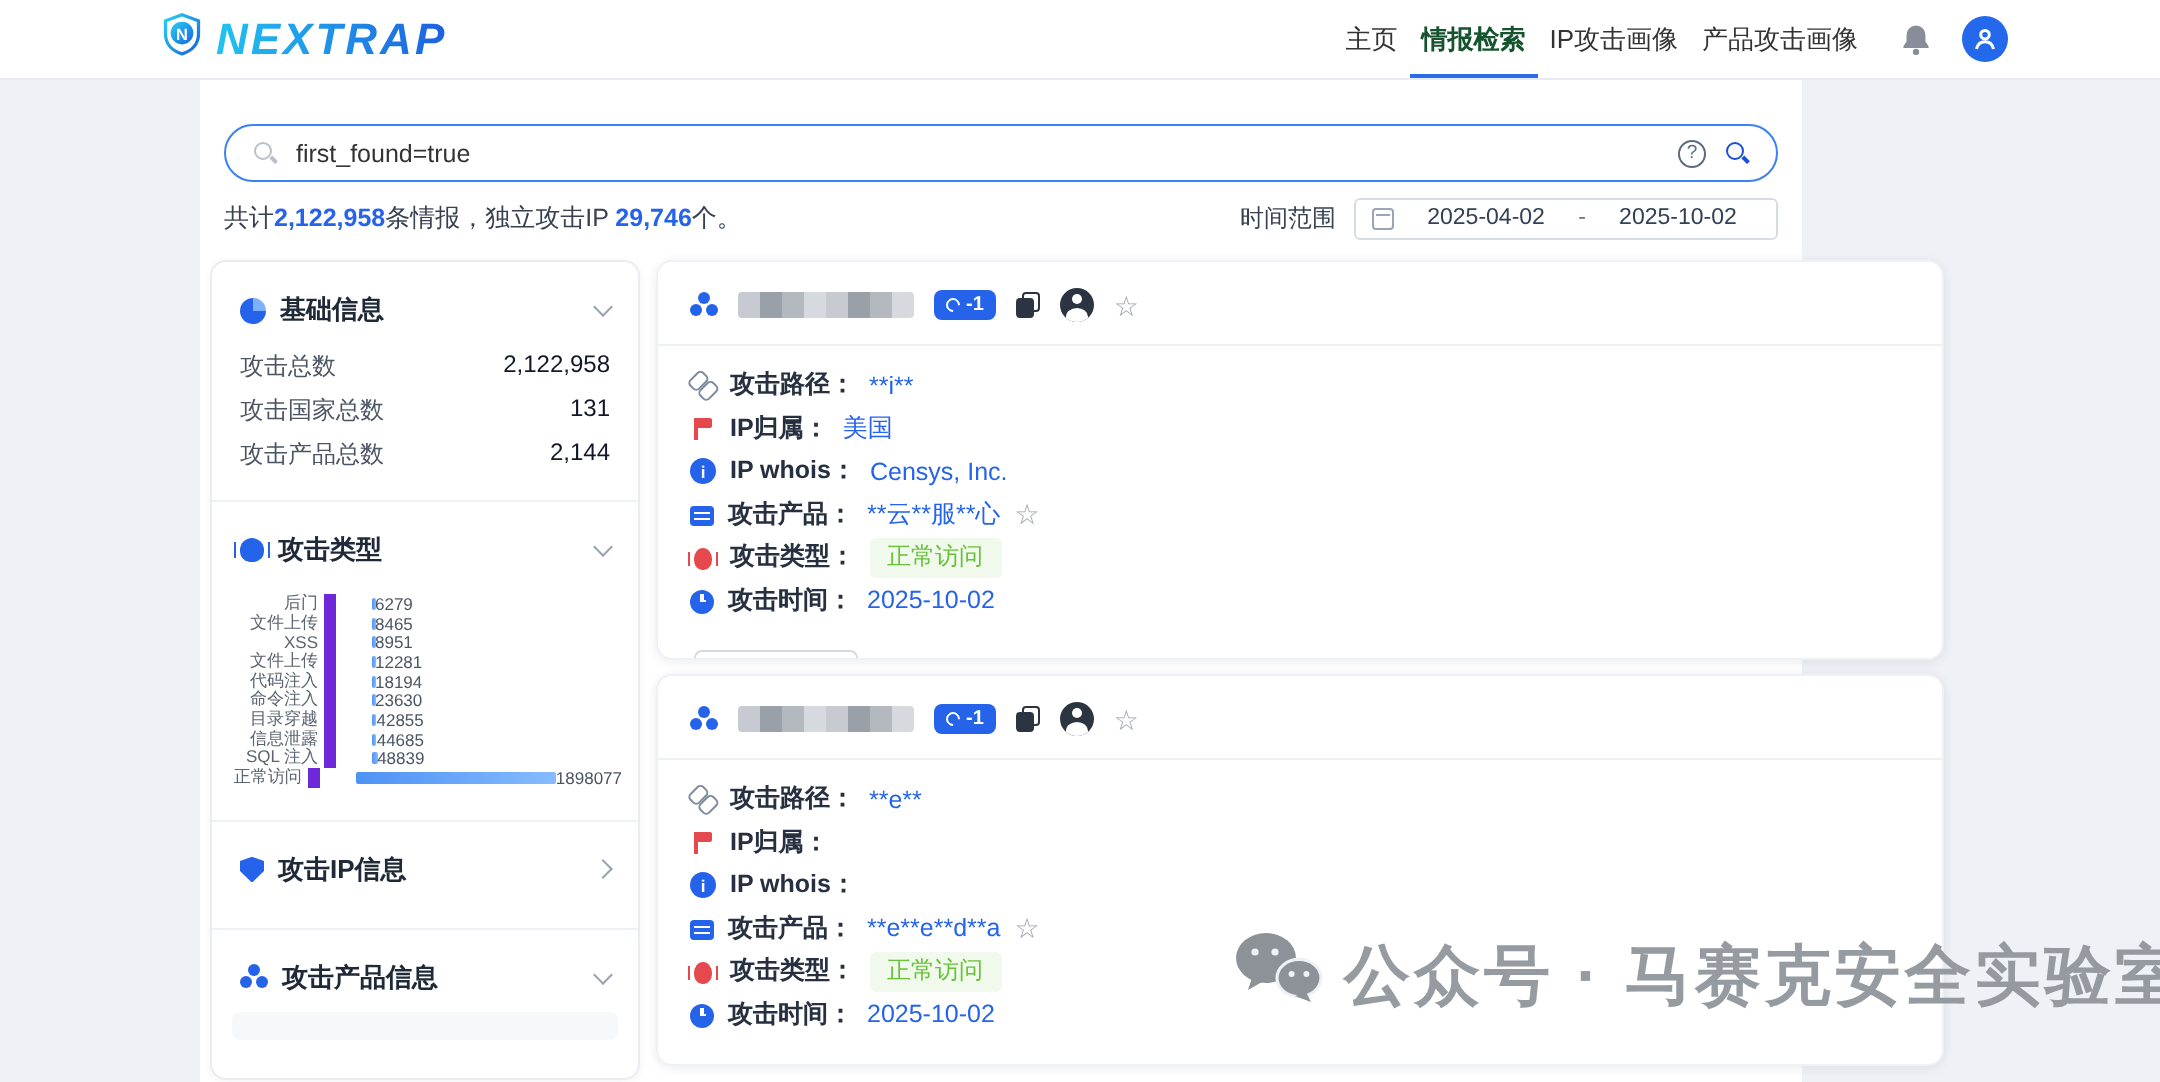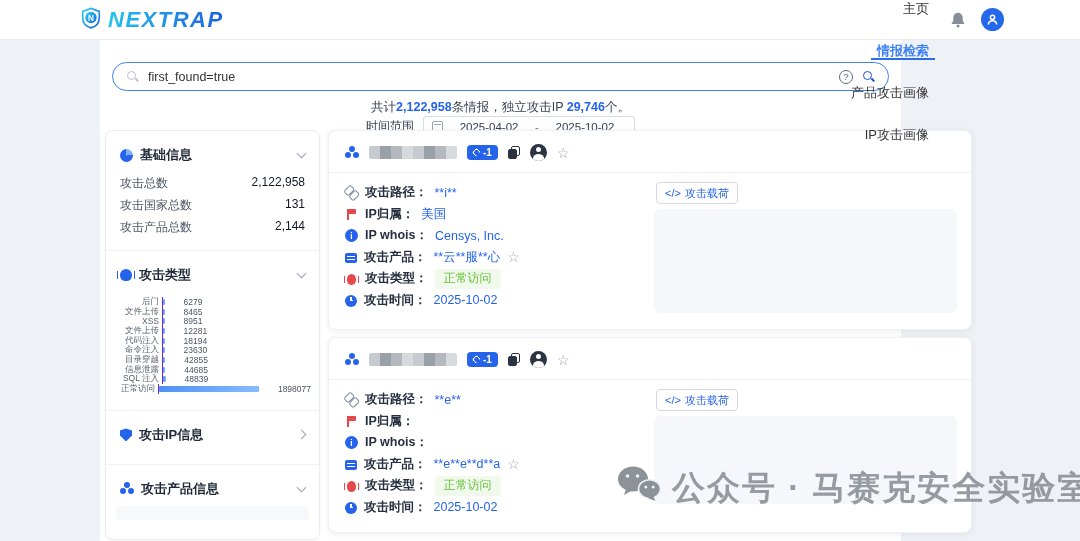--- a/index.html
+++ b/index.html
@@ -7,41 +7,41 @@
   .stage { position:relative; width:1080px; height:541px; overflow:hidden; background:#eef1f5; }
 
   
   .navbar { position:absolute; top:0; left:0; right:0; height:40px; background:#fff;
             border-bottom:1px solid #e7eaf0; display:flex; align-items:center;
             padding:0 76px 0 80px; z-index:5; }
   .logo { display:flex; align-items:center; gap:6px; margin-right:auto; }
   .logo-text { font-size:22px; font-weight:800; font-style:italic; letter-spacing:1.5px;
                background:linear-gradient(90deg,#22c3f0,#1d5fe0);
                -webkit-background-clip:text; background-clip:text; color:transparent; }
-  .nav { display:flex; gap:24px; height:100%; align-items:flex-end; margin-right:20px;flex-direction:column; }
+  .nav { display:flex; gap:12px; height:100%; align-items:flex-start; margin-right:20px; }
   .nav-item { font-size:13px; color:#333; position:relative; height:100%;
               display:flex; align-items:center; cursor:pointer; white-space:nowrap; }
-  .nav-item.active { color:#3b82f6; font-weight:700;margin-left:22px; }
+  .nav-item.active { color:#14532d; font-weight:700; }
   .nav-item.active::after { content:""; position:absolute; left:-6px; right:-6px; bottom:0;
               height:2px; background:#2b6de8; }
   .bell { width:18px; height:18px; margin-right:14px; }
   .avatar { width:23px; height:23px; border-radius:50%; background:#2468eb;
             display:flex; align-items:center; justify-content:center; }
 
   
   .panel { position:absolute; left:100px; top:40px; width:801px; height:501px; background:#fff; }
 
   .searchbar { position:absolute; left:12px; right:12px; top:22px; height:29px;
                border:1px solid #3c82f2; border-radius:15px; display:flex; align-items:center;
                padding:0 13px; gap:9px; background:#fff; }
   .query { font-size:12.5px; color:#333; flex:1; }
 
   .statsrow { position:absolute; left:12px; right:12px; top:59px; height:20px;
               display:flex; align-items:center; justify-content:space-between;
-              font-size:12.5px; color:#374151;flex-direction:column; }
+              font-size:12.5px; color:#374151; }
   .summary b { color:#2563eb; }
   .timerange { display:flex; align-items:center; gap:9px; font-size:12px; color:#374151; }
   .datebox { width:212px; height:21px; border:1px solid #d8dce3; border-radius:3px;
              display:flex; align-items:center; padding:0 8px; gap:5px;
              font-size:11.5px; color:#334155; background:#fff; }
   .datebox .d { flex:1; text-align:center; }
   .datebox .sep { color:#64748b; }
 
   
   .sidebar { position:absolute; left:5px; top:90px; width:215px; background:#fff;
@@ -53,43 +53,43 @@
   .chev { width:7px; height:7px; border-right:1.5px solid #9aa3af; border-bottom:1.5px solid #9aa3af; }
   .chev-down { transform:rotate(45deg); margin-top:-3px; }
   .chev-right { transform:rotate(-45deg); }
   .kv { display:flex; justify-content:space-between; padding:2.5px 14px; font-size:12px; color:#4b5563; }
   .kv .v { color:#111827; }
   .divider { height:1px; background:#eef1f5; margin-top:12px; }
 
   .chart { padding:5px 8px 4px 4px; }
   .crow { display:flex; align-items:center; height:9.7px; font-size:8.5px; color:#5a6472; }
   .clabel { width:52px; text-align:right; padding-right:3px; white-space:nowrap; }
-  .cbarwrap { flex:1; display:flex; align-items:center; border-left:1px solid #6d28d9;
-              height:100%; padding-left:0; gap:19px; }
+  .cbarwrap { flex:1; display:flex; align-items:center; border-left:6px solid #6d28d9;
+              height:100%; padding-left:18px; gap:0; }
   .cbar { height:6px; background:linear-gradient(90deg,#4e92f5,#86bbff); border-radius:1px; flex:none; }
   .cval { font-size:8.5px; color:#4b5563; white-space:nowrap; }
 
   .ptotal { padding:4px 14px 8px; font-size:12px; color:#374151; }
   .prow { display:flex; justify-content:space-between; align-items:center; background:#f6f8fa;
           border-radius:4px; margin:0 10px 9px; padding:7px 9px; font-size:12px; color:#374151; cursor:pointer; }
 
   
   .results { position:absolute; left:228px; top:90px; width:644px; }
   .card { background:#fff; border:1px solid #eef1f5; border-radius:8px;
           box-shadow:0 1px 6px rgba(15,23,42,.08); margin-bottom:7px; overflow:hidden; }
   .card-1 { height:200px; } .card-2 { height:196px; }
   .card-h { display:flex; align-items:center; gap:10px; padding:13px 16px 11px; }
   .blur { width:88px; height:13px; border-radius:2px;
           background:repeating-linear-gradient(90deg,#c7cbd1 0 11px,#9aa0a8 11px 22px,#b4b9c0 22px 33px,#d6d9de 33px 44px); }
   .badge { background:#2563eb; color:#fff; font-size:10px; font-weight:700; border-radius:4px;
            padding:2px 6px; display:flex; align-items:center; gap:3px; cursor:pointer; }
   .icon-magnet { width:7px; height:7px; border:1.8px solid #fff; border-radius:50%;
                  border-right-color:transparent; transform:rotate(45deg); }
   .card-div { height:1px; background:#eef1f5; }
-  .card-body { display:flex; padding:9px 14px 12px 16px; gap:14px; }
+  .card-body { display:flex; padding:9px 14px 12px 16px; gap:14px;flex-direction:column; }
   .fields { width:295px; flex:none; }
   .field { display:flex; align-items:center; gap:7px; height:21.5px; font-size:12.5px; }
   .f-label { font-weight:700; color:#273040; white-space:nowrap; }
   .f-value { white-space:nowrap; }
   .f-value.v-blue { color:#2563eb; }
   .f-value.v-green { background:#f0f9eb; color:#67c23a; padding:1.5px 9px; border-radius:3px; font-size:12px; }
   .f-star, .h-star { color:#9ca3af; font-size:14px; line-height:1; cursor:pointer; }
 
   .payload { flex:1; position:relative; }
   .ptab { display:inline-flex; align-items:center; gap:4px; border:1px solid #d4dae1; border-radius:4px;
@@ -181,22 +181,22 @@
           <circle cx="12" cy="11.5" r="6.2" fill="url(#lg1)"></circle>
           <text x="12" y="15" text-anchor="middle" font-size="9" font-weight="bold" fill="#fff" font-family="Liberation Sans, sans-serif">N</text>
         </svg>
       </span>
       <span class="logo-text">NEXTRAP</span>
     </div>
     <nav class="nav">
 
     <a class="nav-item">主页</a>
         <a class="nav-item active">情报检索</a>
+        <a class="nav-item">IP攻击画像</a>
         <a class="nav-item">产品攻击画像</a>
-        <a class="nav-item">IP攻击画像</a>
       </nav>
     <span class="bell">
       <svg width="18" height="18" viewBox="0 0 16 16" fill="#888e99">
         <path d="M8 1.6a4.2 4.2 0 0 0-4.2 4.2v2.9L2.4 10.8v.8h11.2v-.8L12.2 8.7V5.8A4.2 4.2 0 0 0 8 1.6z"></path>
         <circle cx="8" cy="13.3" r="1.4"></circle>
       </svg>
     </span>
     <div class="avatar">
       <svg width="15" height="15" viewBox="0 0 24 24" fill="none" stroke="#fff" stroke-width="2.4">
         <circle cx="12" cy="8.5" r="3.4"></circle>

